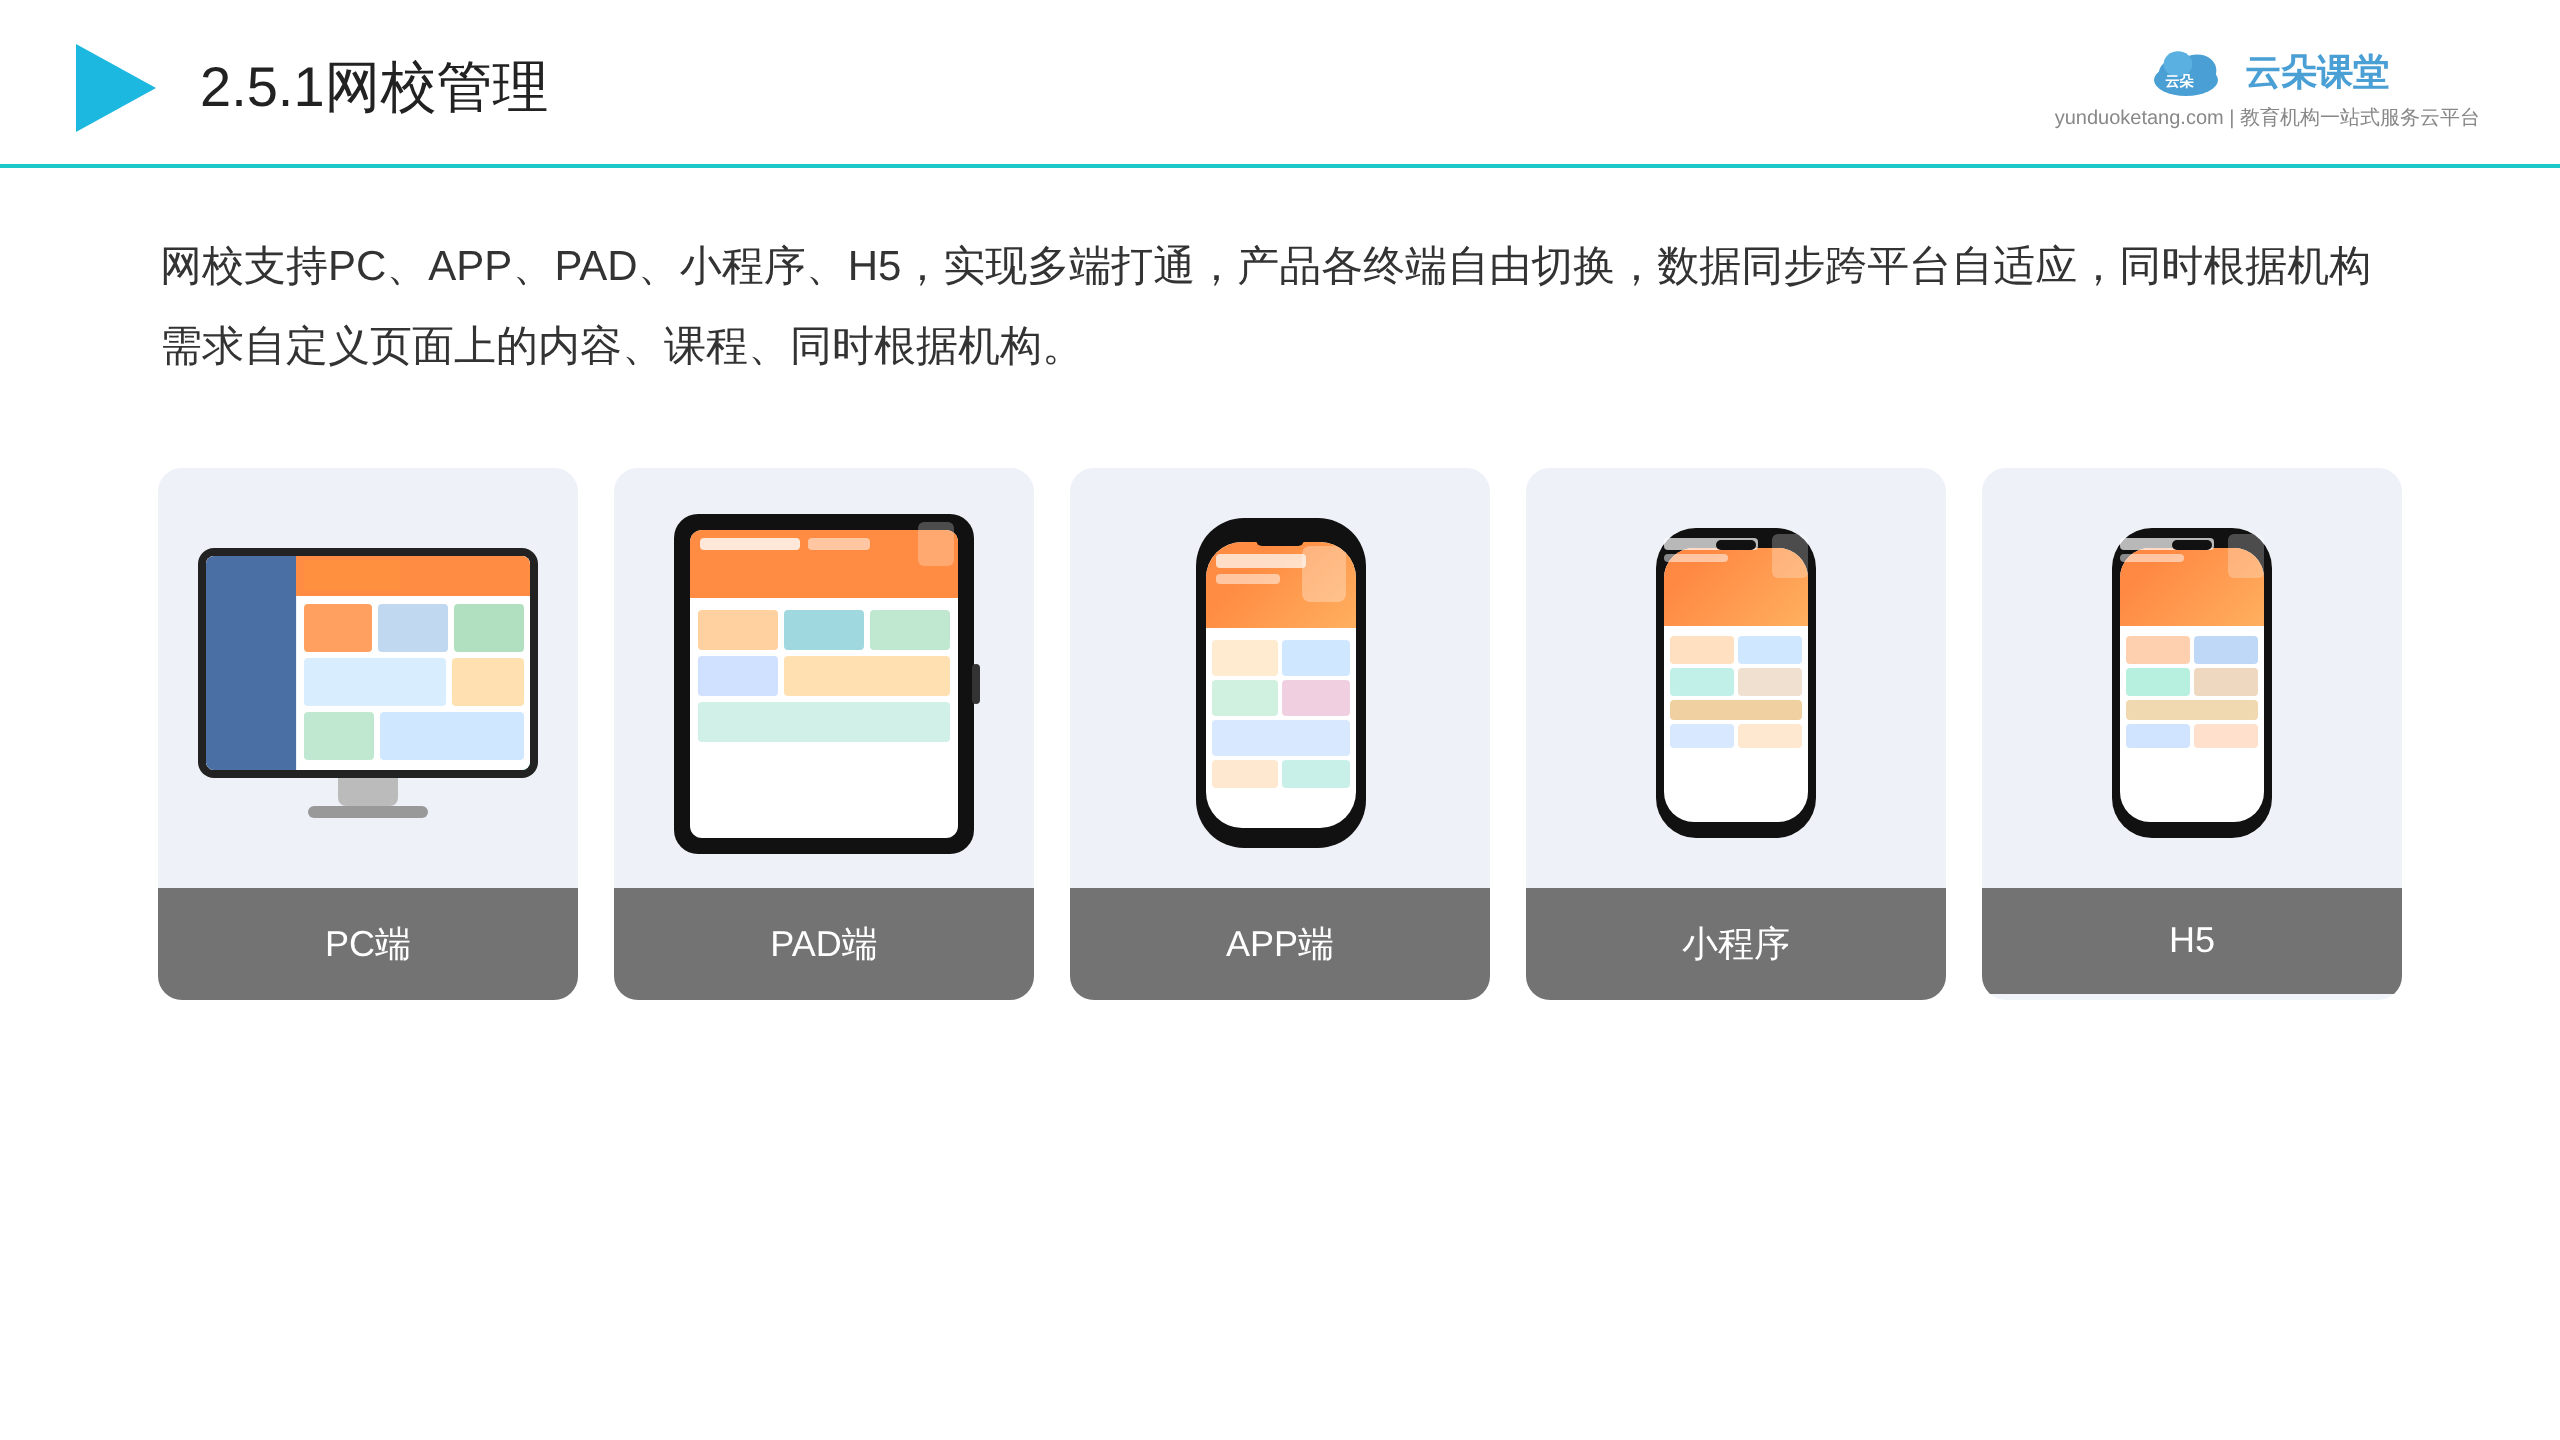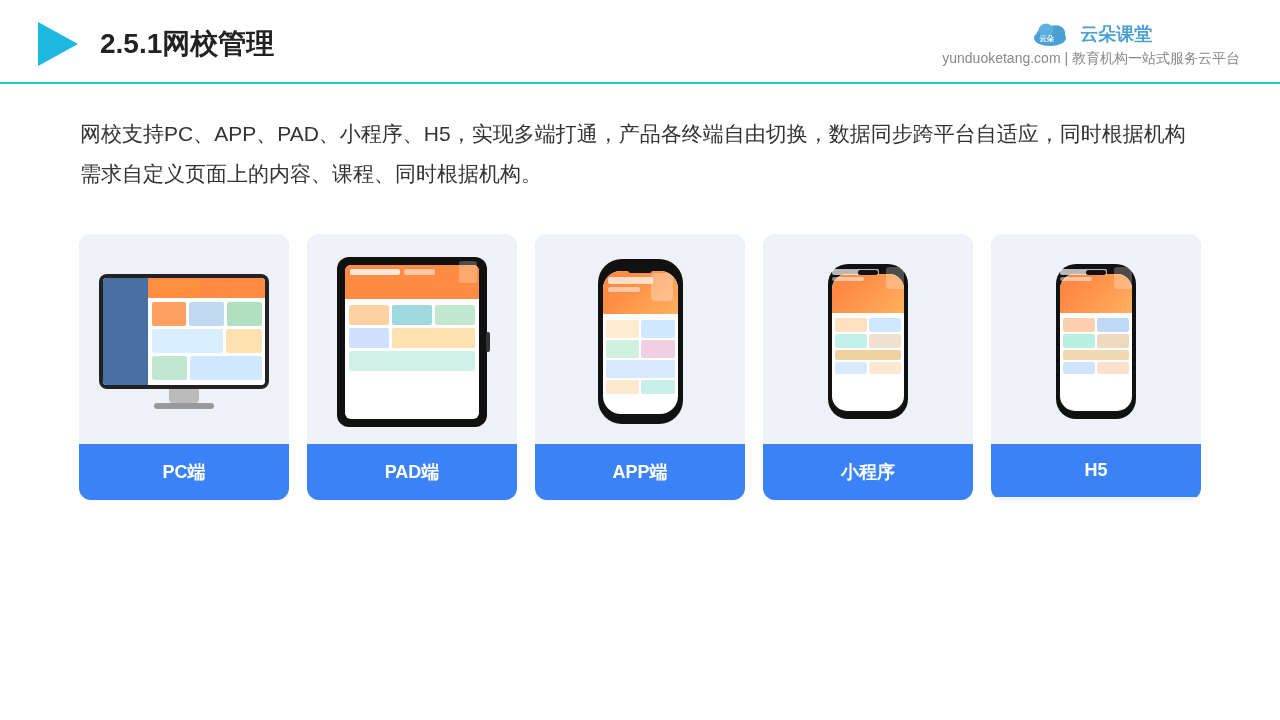--- a/index.html
+++ b/index.html
@@ -26,21 +26,21 @@
       gap: 18px;
     }
 
     .play-icon {
       width: 52px;
       height: 52px;
     }
 
     .page-title {
       font-size: 28px;
-      font-weight: bold;
+      font-weight: normal;
       color: #222;
     }
 
     .logo-area {
       display: flex;
       flex-direction: column;
       align-items: center;
     }
 
     .logo-cloud {
@@ -54,21 +54,21 @@
       height: 28px;
     }
 
     .logo-text {
       font-size: 18px;
       font-weight: bold;
       color: #4a9fd4;
     }
 
     .logo-subtitle {
-      font-size: 14px;
+      font-size: 10px;
       color: #888;
       margin-top: 2px;
     }
 
     
     .description {
       padding: 30px 80px 10px 80px;
       font-size: 21px;
       color: #333;
       line-height: 1.9;
@@ -99,26 +99,26 @@
       display: flex;
       align-items: center;
       justify-content: center;
       padding: 16px 10px 10px;
       background: #eef2f8;
       position: relative;
     }
 
     .card-label {
       width: 100%;
-      background: #3b82f6;
+      background: #737373;
       color: white;
       text-align: center;
       font-size: 18px;
       padding: 16px 0;
-      font-weight: 700;
+      font-weight: 400;
     }
 
     
     .monitor-frame {
       background: #222;
       border-radius: 8px;
       width: 170px;
       height: 115px;
       position: relative;
       display: flex;

